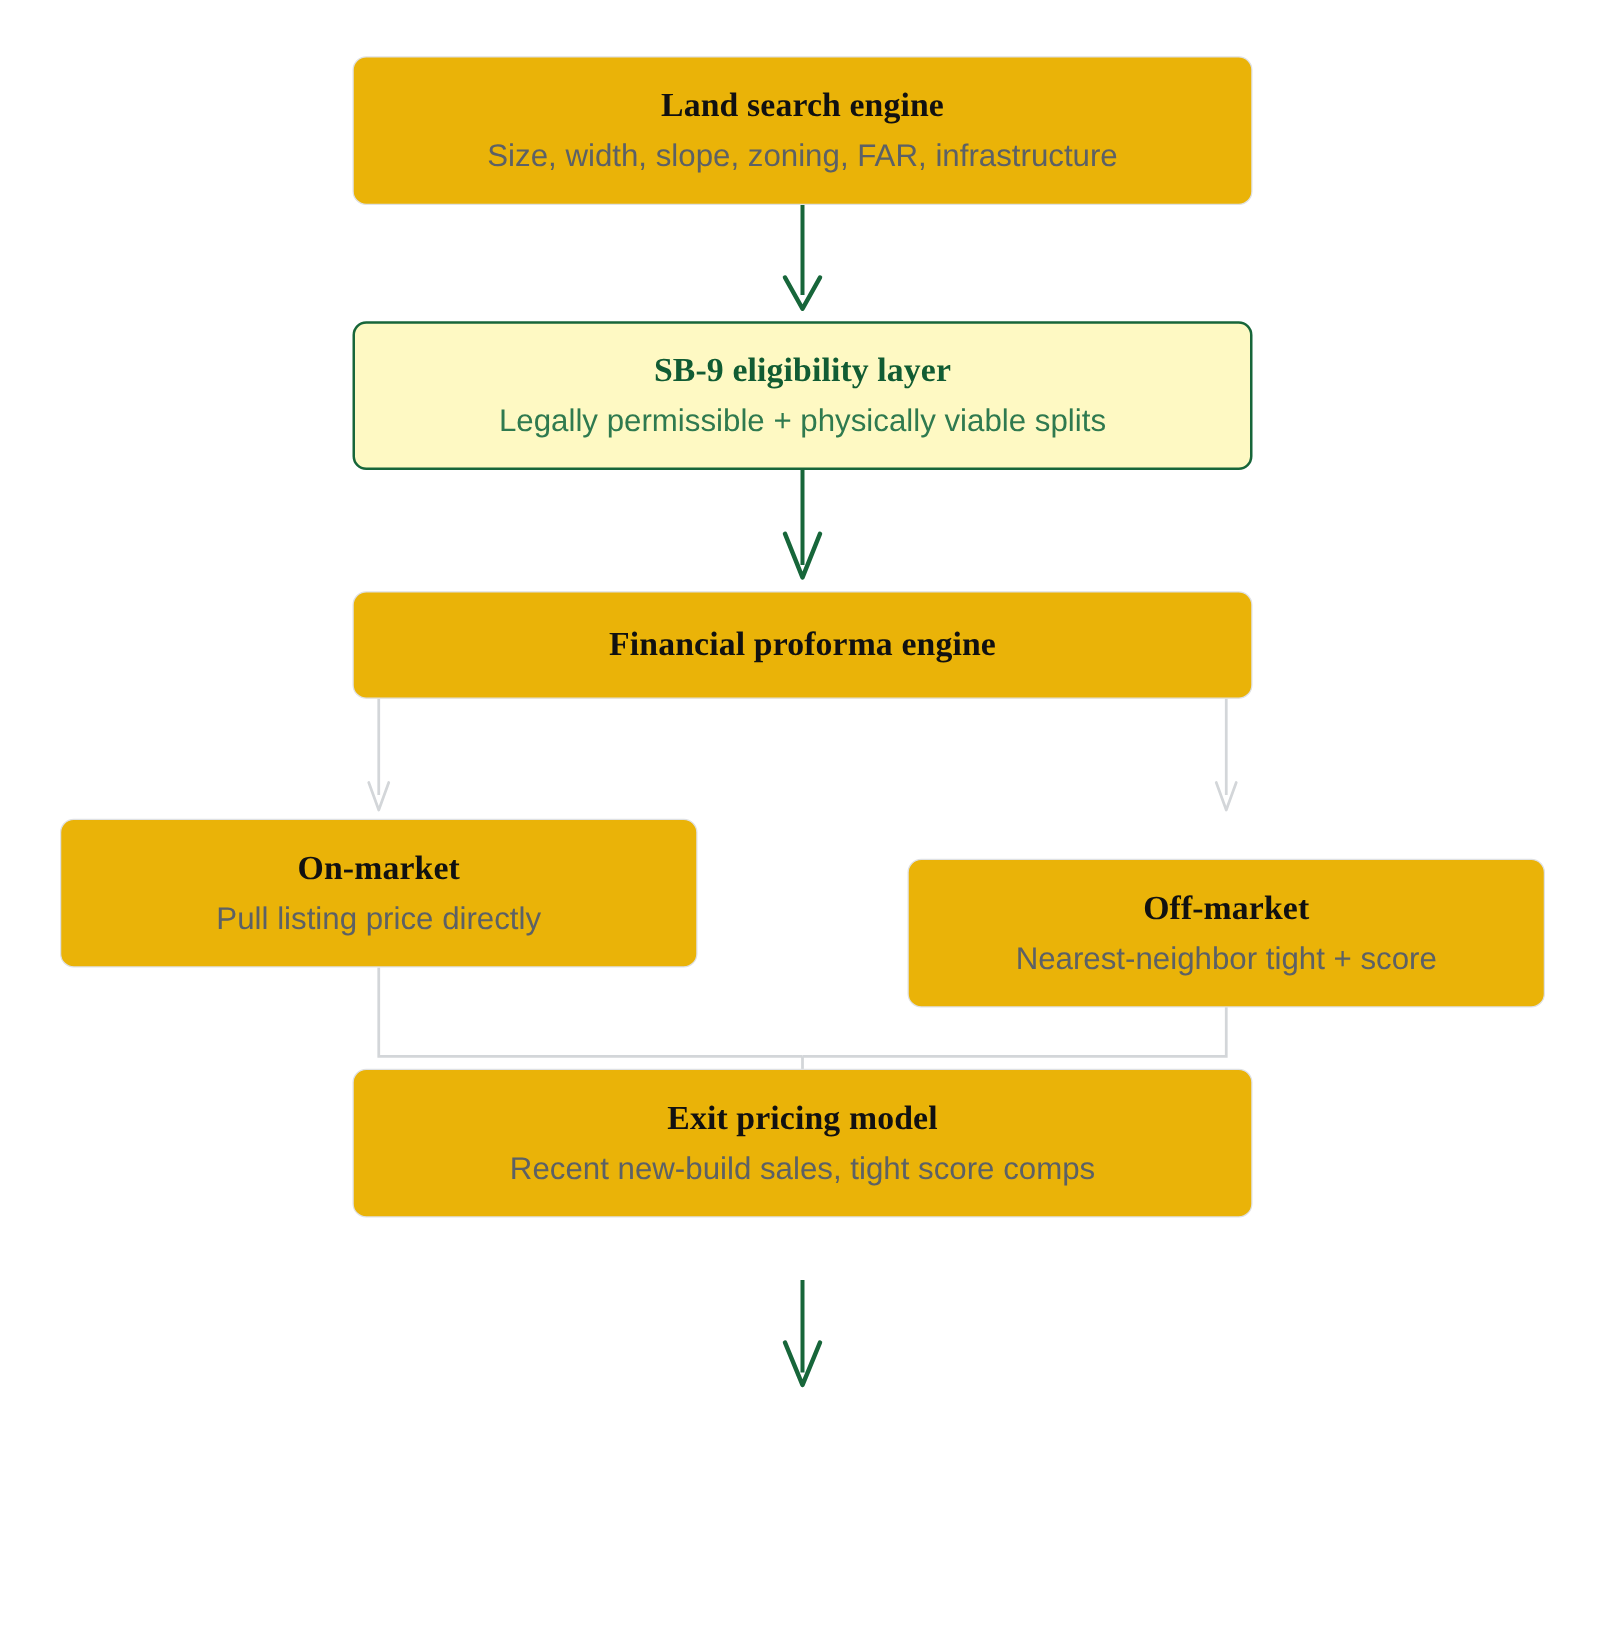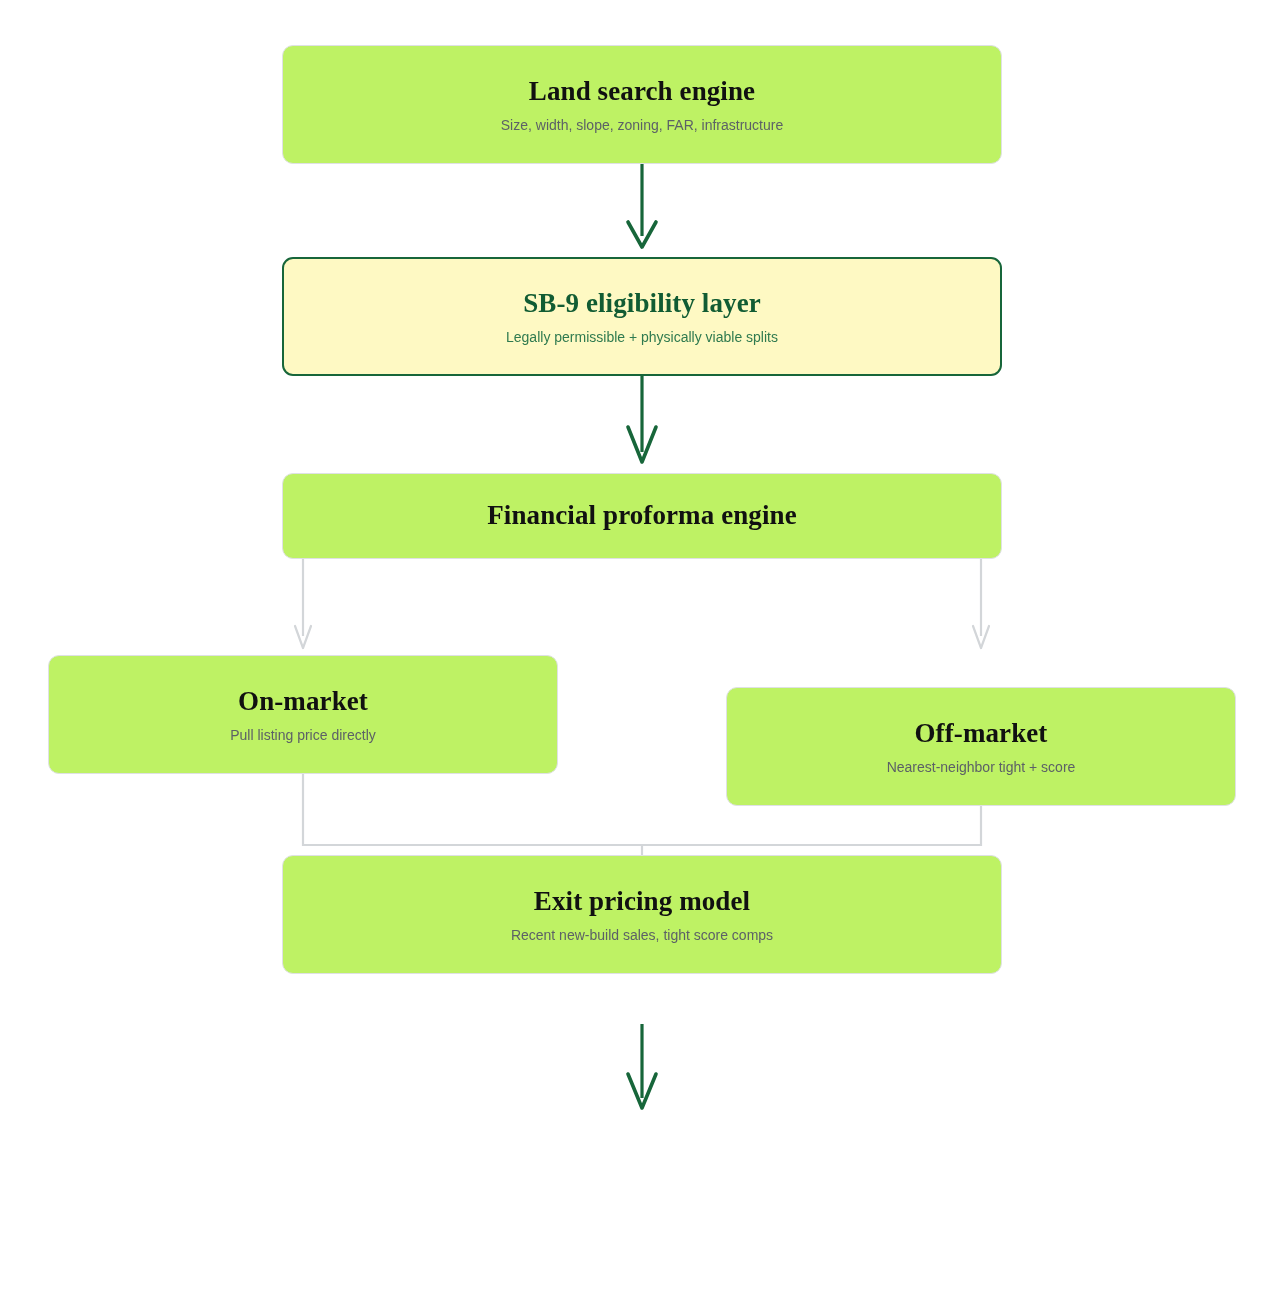--- a/index.html
+++ b/index.html
@@ -43,21 +43,21 @@
     border-radius: 11px;
     display: flex;
     flex-direction: column;
     align-items: center;
     justify-content: center;
     text-align: center;
     padding: 0 18px;
   }
 
   .node.plain {
-    background: #bef264;
+    background: #eab308;
     border: 1px solid #dfe1e4;
   }
 
   .node.accent {
     background: #fef9c3;
     border: 2px solid #17663a;
   }
 
   .node-title {
     font-family: "Liberation Serif", serif;
@@ -68,21 +68,21 @@
     color: #111111;
     white-space: nowrap;
   }
 
   .node.accent .node-title {
     color: #115c33;
   }
 
   .node-subtitle {
     font-family: "Liberation Sans", sans-serif;
-    font-size: 14px;
+    font-size: 25px;
     line-height: 1.2;
     color: #5c6166;
     margin-top: 9px;
     white-space: nowrap;
   }
 
   .node.accent .node-subtitle {
     color: #2f7a4f;
   }
 

